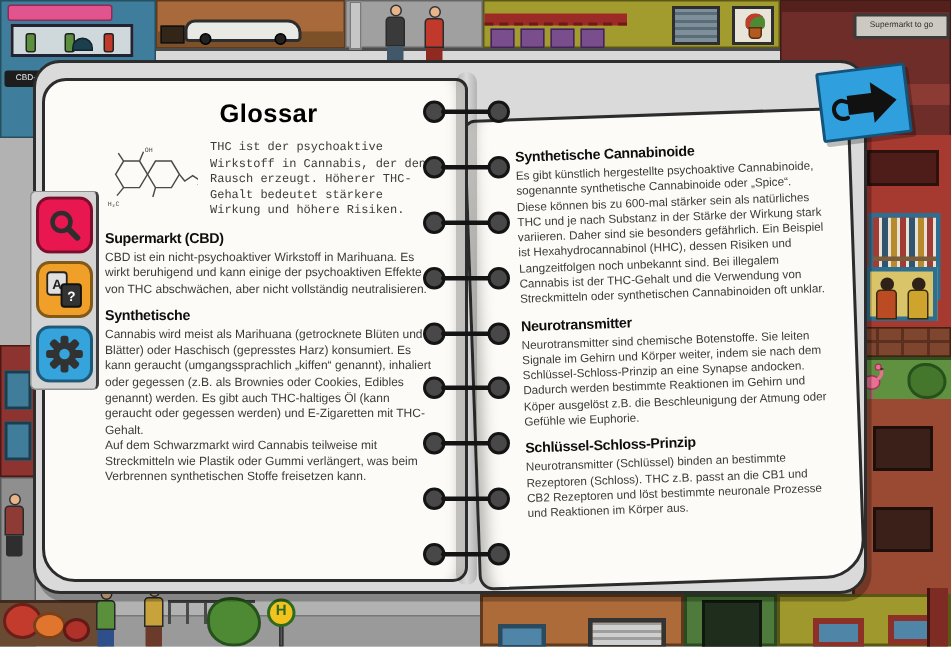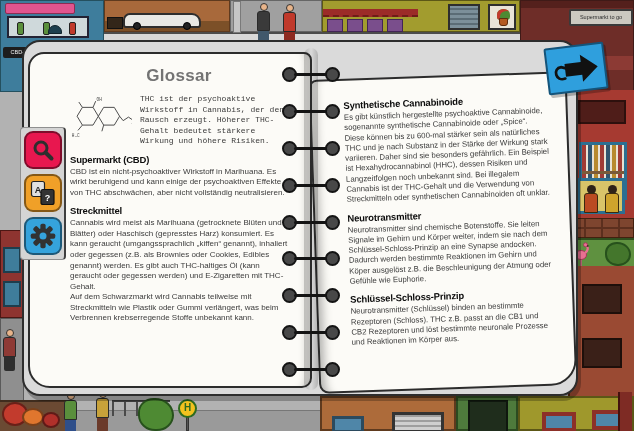--- a/index.html
+++ b/index.html
@@ -83,21 +83,21 @@
   #bld-olive-b{left:518px;top:396px;width:116px;height:35px;background:#9f982c;border:2px solid #5c5716;}
   #bld-olive-b .rw{position:absolute;width:34px;height:20px;background:#4f86a8;border:4px solid #8c3028;}
   #bld-olive-b .col{position:absolute;right:0;top:-6px;width:14px;height:41px;background:#7e2b24;border-left:2px solid #43120e;}
 
   
   #book{position:absolute;left:22px;top:40px;width:556px;height:356px;z-index:3;}
   #cover{position:absolute;inset:0;background:#dadada;border:2px solid #2d2d2d;border-radius:18px;box-shadow:3px 5px 0 rgba(0,0,0,.25);}
   .page{position:absolute;background:#fcfbf7;border:2px solid #2c2c2c;}
   .page-left{left:6px;top:12px;width:284px;height:336px;border-radius:16px 8px 10px 22px;padding:8px 22px 0 40px;box-shadow:inset -12px 0 10px -10px rgba(0,0,0,.35);z-index:2;}
   .page-right{left:292px;top:40px;width:258px;height:314px;border-radius:8px 16px 26px 10px;padding:12px 18px 0 32px;transform:rotate(-2deg);transform-origin:left center;box-shadow:inset 14px 0 10px -10px rgba(0,0,0,.3);z-index:1;}
-  .page h1{margin:4px 0 8px;text-align:center;font-size:17px;letter-spacing:.3px;color:#737373;}
+  .page h1{margin:4px 0 8px;text-align:center;font-size:17px;letter-spacing:.3px;color:#000000;}
   .entry h2{margin:7px 0 2px;font-size:9.5px;letter-spacing:-.2px;color:#0e0e0e;}
   .entry p{margin:0;font-size:8px;line-height:1.32;color:#3b3b3b;}
   .page-right .entry p{font-size:7.8px;}
   .entry-flow{display:flow-root;font-family:Liberation Mono, monospace;}
   .molecule{float:left;width:62px;height:48px;margin:0 8px 2px 0;}
 
   #binding{position:absolute;left:260px;top:26px;bottom:18px;width:58px;display:flex;flex-direction:column;justify-content:space-between;z-index:8;}
   .ring{display:flex;align-items:center;height:17px;}
   .ring .rc{width:15px;height:15px;border-radius:50%;background:#484848;border:2px solid #141414;}
   .ring .rw{flex:1;height:3px;background:#141414;margin:0 -3px;border-radius:2px;}
@@ -271,26 +271,26 @@
           <p>THC ist der psychoaktive Wirkstoff in Cannabis, der den Rausch erzeugt. Höherer THC-Gehalt bedeutet stärkere Wirkung und höhere Risiken.</p>
         </div>
       </section>
 
       <section class="entry">
         <h2>Supermarkt (CBD)</h2>
         <p>CBD ist ein nicht-psychoaktiver Wirkstoff in Marihuana. Es wirkt beruhigend und kann einige der psychoaktiven Effekte von THC abschwächen, aber nicht vollständig neutralisieren.</p>
       </section>
 
       <section class="entry">
-        <h2>Streckmittel</h2>
+        <h2>Synthetische</h2>
         <p>Cannabis wird meist als Marihuana (getrocknete Blüten und Blätter) oder Haschisch (gepresstes Harz) konsumiert. Es kann geraucht (umgangssprachlich „kiffen“ genannt), inhaliert oder gegessen (z.B. als Brownies oder Cookies, Edibles genannt) werden. Es gibt auch THC-haltiges Öl (kann geraucht oder gegessen werden) und E-Zigaretten mit THC-Gehalt.</p>
       </section>
 
       <section class="entry">
-        <p>Auf dem Schwarzmarkt wird Cannabis teilweise mit Streckmitteln wie Plastik oder Gummi verlängert, was beim Verbrennen krebserregende Stoffe unbekannt kann.</p>
+        <p>Auf dem Schwarzmarkt wird Cannabis teilweise mit Streckmitteln wie Plastik oder Gummi verlängert, was beim Verbrennen synthetischen Stoffe freisetzen kann.</p>
       </section>
     </div>
 
     <div class="page page-right">
       <section class="entry">
         <h2>Synthetische Cannabinoide</h2>
         <p>Es gibt künstlich hergestellte psychoaktive Cannabinoide, sogenannte synthetische Cannabinoide oder „Spice“. Diese können bis zu 600-mal stärker sein als natürliches THC und je nach Substanz in der Stärke der Wirkung stark variieren. Daher sind sie besonders gefährlich. Ein Beispiel ist Hexahydrocannabinol (HHC), dessen Risiken und Langzeitfolgen noch unbekannt sind. Bei illegalem Cannabis ist der THC-Gehalt und die Verwendung von Streckmitteln oder synthetischen Cannabinoiden oft unklar.</p>
       </section>
 
       <section class="entry">

